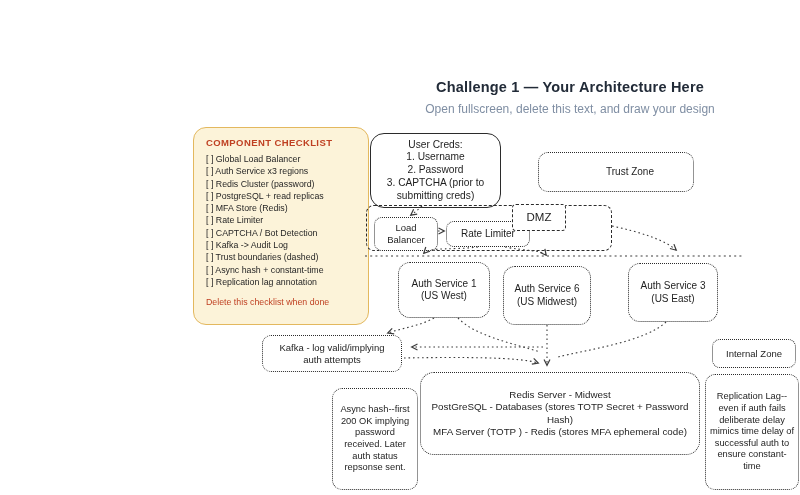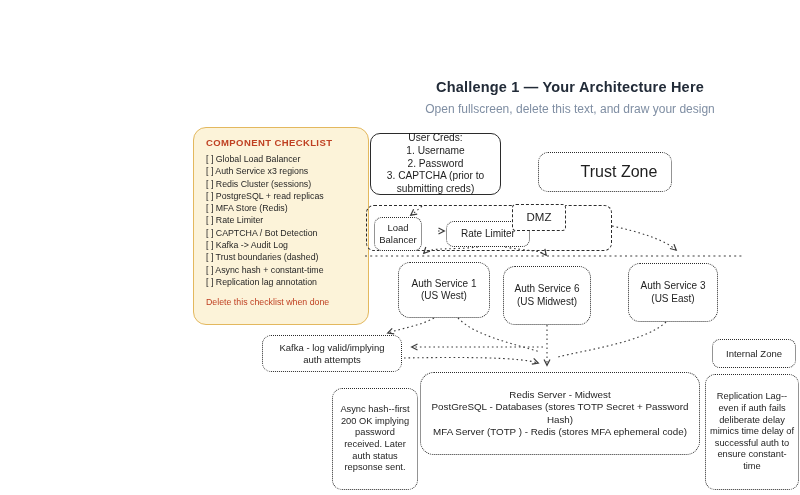--- a/index.html
+++ b/index.html
@@ -17,25 +17,25 @@
   .solid{border-style:solid;border-width:1.6px;border-radius:14px;}
   #title{left:430px;top:79px;width:280px;text-align:center;font-size:14.5px;font-weight:700;letter-spacing:.2px;color:#222b38;}
   #subtitle{left:425px;top:102px;width:290px;text-align:center;font-size:12px;color:#7f8ea3;}
   #checklist{
     left:193px;top:127px;width:176px;height:198px;background:#fcf3d9;
     border:1.5px solid #e3b85e;border-radius:13px;padding:9px 12px 8px 12px;
   }
   #checklist .hdr{font-size:9.5px;font-weight:700;letter-spacing:.4px;color:#bf4022;margin-bottom:5px;}
   #checklist .item{font-size:8.8px;line-height:12.3px;color:#262626;}
   #checklist .ftr{font-size:8.8px;color:#bf4022;margin-top:9px;}
-  #user-creds{left:370px;top:133px;width:131px;height:62px;font-size:10.2px;padding:2px 5px;border-radius:10px;}
-  #trust-zone{left:538px;top:152px;width:134px;height:40px;font-size:16px;border-radius:10px;padding-left:28px;}
+  #user-creds{left:370px;top:133px;width:131px;height:75px;font-size:10.2px;padding:2px 5px;}
+  #trust-zone{left:538px;top:152px;width:156px;height:40px;font-size:10px;border-radius:10px;padding-left:28px;}
   #dmz-zone{left:366px;top:205px;width:246px;height:46px;border-radius:8px;background:transparent;}
   #dmz-label{left:512px;top:204px;width:54px;height:27px;font-size:11.5px;border-radius:4px;background:#fff;}
-  #load-balancer{left:374px;top:217px;width:48px;height:34px;font-size:9.5px;border-radius:8px;}
+  #load-balancer{left:374px;top:217px;width:64px;height:34px;font-size:9.5px;border-radius:8px;}
   #rate-limiter{left:446px;top:221px;width:84px;height:26px;font-size:10px;border-radius:8px;}
   #auth1{left:398px;top:262px;width:92px;height:56px;font-size:10px;}
   #auth2{left:503px;top:266px;width:88px;height:59px;font-size:10px;}
   #auth3{left:628px;top:263px;width:90px;height:59px;font-size:10px;}
   #kafka{left:262px;top:335px;width:140px;height:37px;font-size:9.5px;border-radius:9px;}
   #internal-zone{left:712px;top:339px;width:84px;height:29px;font-size:9.5px;border-radius:8px;}
   #datastores{left:420px;top:372px;width:280px;height:83px;font-size:9.8px;padding:2px 8px;border-radius:14px;}
   #async-note{left:332px;top:388px;width:86px;height:102px;font-size:9.3px;padding:2px 3px;border-radius:10px;}
   #replication-note{left:705px;top:374px;width:94px;height:116px;font-size:9.3px;padding:2px 3px;border-radius:10px;}
   svg.lines{position:absolute;left:0;top:0;pointer-events:none;}
@@ -45,21 +45,21 @@
 
 <div id="canvas">
 
   <div class="abs" id="title">Challenge 1 — Your Architecture Here</div>
   <div class="abs" id="subtitle">Open fullscreen, delete this text, and draw your design</div>
 
   <div class="abs" id="checklist">
     <div class="hdr">COMPONENT CHECKLIST</div>
     <div class="item">[ ] Global Load Balancer</div>
     <div class="item">[ ] Auth Service x3 regions</div>
-    <div class="item">[ ] Redis Cluster (sessions)</div>
+    <div class="item">[ ] Redis Cluster (password)</div>
     <div class="item">[ ] PostgreSQL + read replicas</div>
     <div class="item">[ ] MFA Store (Redis)</div>
     <div class="item">[ ] Rate Limiter</div>
     <div class="item">[ ] CAPTCHA / Bot Detection</div>
     <div class="item">[ ] Kafka -&gt; Audit Log</div>
     <div class="item">[ ] Trust boundaries (dashed)</div>
     <div class="item">[ ] Async hash + constant-time</div>
     <div class="item">[ ] Replication lag annotation</div>
     <div class="ftr">Delete this checklist when done</div>
   </div>

